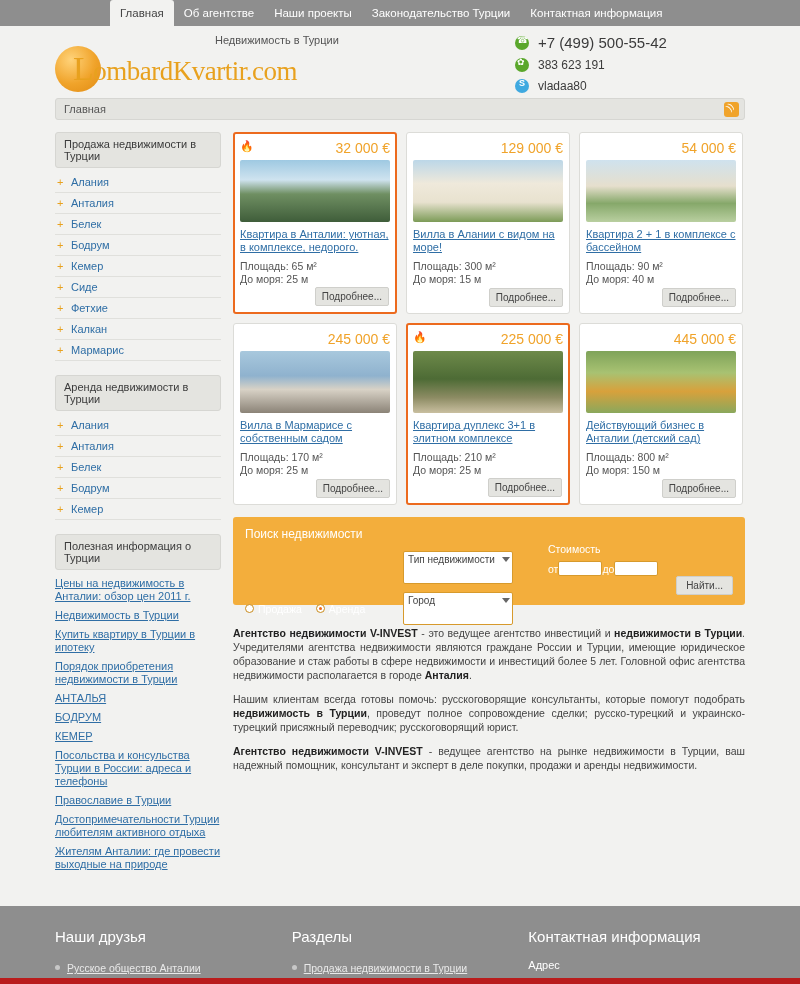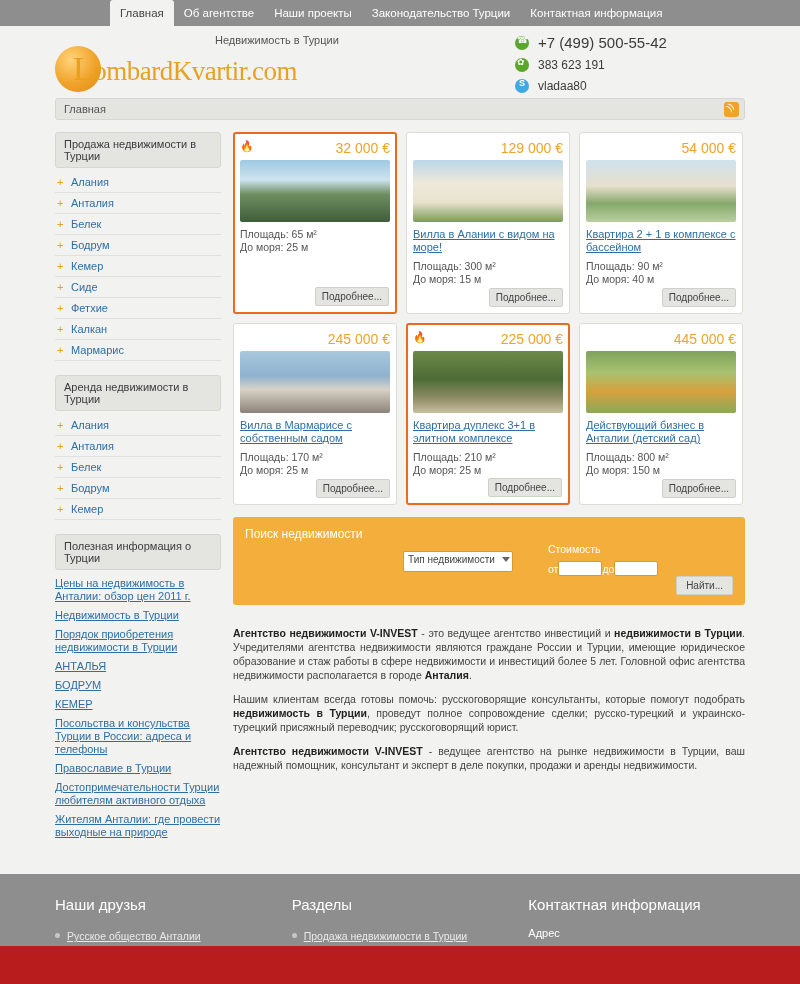--- a/index.html
+++ b/index.html
@@ -179,21 +179,21 @@
     margin-top: 12px;
     background: #f3ae3c;
     border-radius: 3px;
     padding: 10px 12px 12px 12px;
     position: relative;
     height: 88px;
   }
   .searchbox .stitle { color: #fff; font-size: 12px; margin-bottom: 10px; }
   .srow { display: flex; align-items: center; gap: 10px; }
   .sel {
-    width: 110px; height: 21px;
+    width: 110px; height: 33px;
     background: #fff; border: 1px solid #d79a2c;
     font-size: 10px; color: #444;
     padding: 1px 14px 1px 4px;
     position: relative;
     border-radius: 2px;
     line-height: 14px;
   }
   .sel .arrow {
     position: absolute; right: 2px; top: 5px;
     border-left: 4px solid transparent; border-right: 4px solid transparent;
@@ -312,20 +312,21 @@
             <li><span class="plus">+</span><a>Анталия</a></li>
             <li><span class="plus">+</span><a>Белек</a></li>
             <li><span class="plus">+</span><a>Бодрум</a></li>
             <li><span class="plus">+</span><a>Кемер</a></li>
           </ul>
 
           <div class="side-head">Полезная информация о Турции</div>
           <ul class="info-list">
             <li><a>Цены на недвижимость в Анталии: обзор цен 2011 г.</a></li>
             <li><a>Недвижимость в Турции</a></li>
+            <li><a>Купить квартиру в Турции в ипотеку</a></li>
             <li><a>Порядок приобретения недвижимости в Турции</a></li>
             <li><a>АНТАЛЬЯ</a></li>
             <li><a>БОДРУМ</a></li>
             <li><a>КЕМЕР</a></li>
             <li><a>Посольства и консульства Турции в России: адреса и телефоны</a></li>
             <li><a>Православие в Турции</a></li>
             <li><a>Достопримечательности Турции любителям активного отдыха</a></li>
             <li><a>Жителям Анталии: где провести выходные на природе</a></li>
           </ul>
         </div>
@@ -333,20 +334,21 @@
         <div class="content">
 
           <div class="grid">
 
             <div class="card hot">
               <div class="card-top">
                 <span class="flame"></span>
                 <span class="price">32 000 €</span>
               </div>
               <div class="thumb" style="background-image:linear-gradient(180deg,#9ec9e2 0%,#cfe3ef 32%,#6f8f62 55%,#3f5d3a 100%);"></div>
+              <a class="card-title">Квартира в Анталии: уютная, в комплексе, недорого.</a>
               <div class="card-meta"><span>Площадь:</span> <span>65 м²</span></div>
               <div class="card-meta"><span>До моря:</span> <span>25 м</span></div>
               <div class="more-btn">Подробнее...</div>
             </div>
 
             <div class="card">
               <div class="card-top">
                 <span class="price">129 000 €</span>
               </div>
               <div class="thumb" style="background-image:linear-gradient(180deg,#bcd7e8 0%,#efe9db 38%,#e8e2cf 68%,#7c9b57 100%);"></div>
@@ -404,20 +406,36 @@
 
           <div class="searchbox">
             <div class="stitle">Поиск недвижимости</div>
             <div class="srow">
               <div style="width:148px;"></div>
               <div class="sel">
                 <span>Тип недвижимости</span>
                 <span class="arrow"></span>
               </div>
             </div>
+            <div class="srow" style="margin-top:8px;">
+              <div class="radios">
+                <span class="radio">
+                    <span class="dot"></span>
+                    <span>Продажа</span>
+                  </span>
+                <span class="radio">
+                    <span class="dot on"></span>
+                    <span>Аренда</span>
+                  </span>
+              </div>
+              <div class="sel">
+                <span>Город</span>
+                <span class="arrow"></span>
+              </div>
+            </div>
             <div class="cost-wrap">
               <div class="cost-label">Стоимость</div>
               <div class="cost-row">
                 <span class="cost-label">от</span>
                 <span class="inp"></span>
                 <span class="cost-label">до</span>
                 <span class="inp"></span>
               </div>
             </div>
             <div class="find-btn">Найти...</div>

